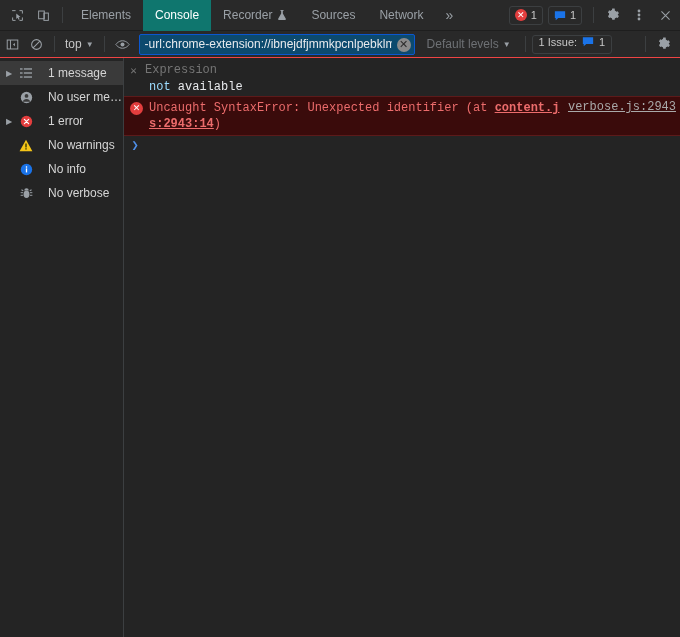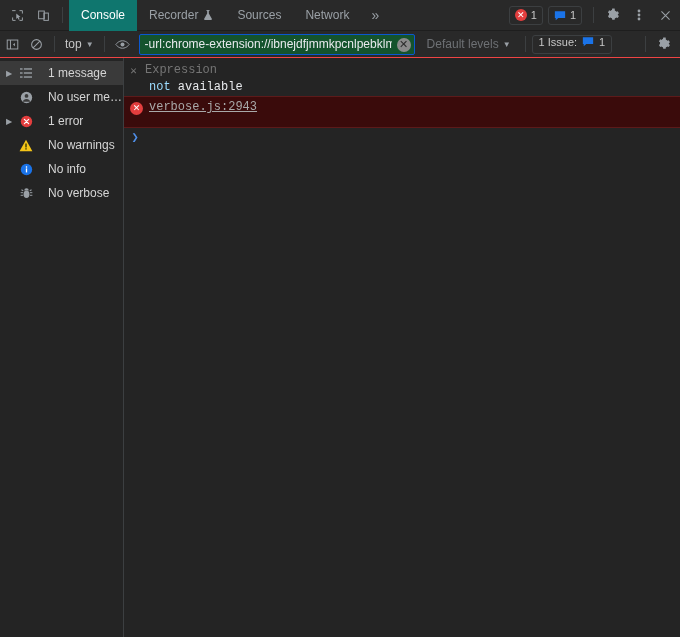--- a/index.html
+++ b/index.html
@@ -94,21 +94,21 @@
     flex: 0 0 auto;
   }
   .caret { font-size: 8px; color: #9aa0a6; }
   .filter-wrap {
     flex: 0 0 auto;
     position: relative;
     width: 276px; height: 21px;
     margin-left: 4px;
     border: 1px solid #0b57d0;
     border-radius: 2px;
-    background: #14532d;
+    background: #0c4a6e;
     display: flex; align-items: center;
   }
   .filter-input {
     width: 100%;
     background: transparent;
     border: none; outline: none;
     color: #e8eaed;
     font-family: "Liberation Sans", sans-serif;
     font-size: 12px;
     padding: 0 22px 0 5px;
@@ -260,20 +260,23 @@
 
   <div class="tb-icon">
     <svg width="13" height="13" viewBox="0 0 16 16" fill="none" stroke="currentColor" stroke-width="1.2">
       <rect x="2" y="2.5" width="7" height="9.5"></rect>
       <rect x="8.5" y="5" width="5.5" height="9"></rect>
     </svg>
   </div>
 
   <div class="vsep"></div>
 
+  <div class="tab">
+    <span>Elements</span>
+  </div>
 
   <div class="tab active">
     <span>Console</span>
   </div>
 
   <div class="tab">
     <span>Recorder</span>
     <span style="display:flex;align-items:center;">
       <svg width="10" height="12" viewBox="0 0 12 14" fill="currentColor">
         <path d="M4 1h4v1H7v3.2l3.4 6.1A1 1 0 019.5 13h-7a1 1 0 01-.9-1.7L5 5.2V2H4z"></path>
@@ -490,20 +493,23 @@
         <span>Expression</span>
       </div>
       <div class="eager-val">
         <span class="kw">not</span>
         <span>available</span>
       </div>
     </div>
 
     <div class="msg-error">
       <span class="msg-ico">✕</span>
+      <span class="msg-text">
+        <span>Uncaught SyntaxError: Unexpected identifier (at </span><u>content.js:2943:14</u><span>)</span>
+      </span>
       <span class="msg-src">verbose.js:2943</span>
     </div>
 
     <div class="prompt-row">
       <span class="prompt-chev">❯</span>
       <span class="prompt-input"></span>
     </div>
 
     <div class="filler"></div>
   </div>

